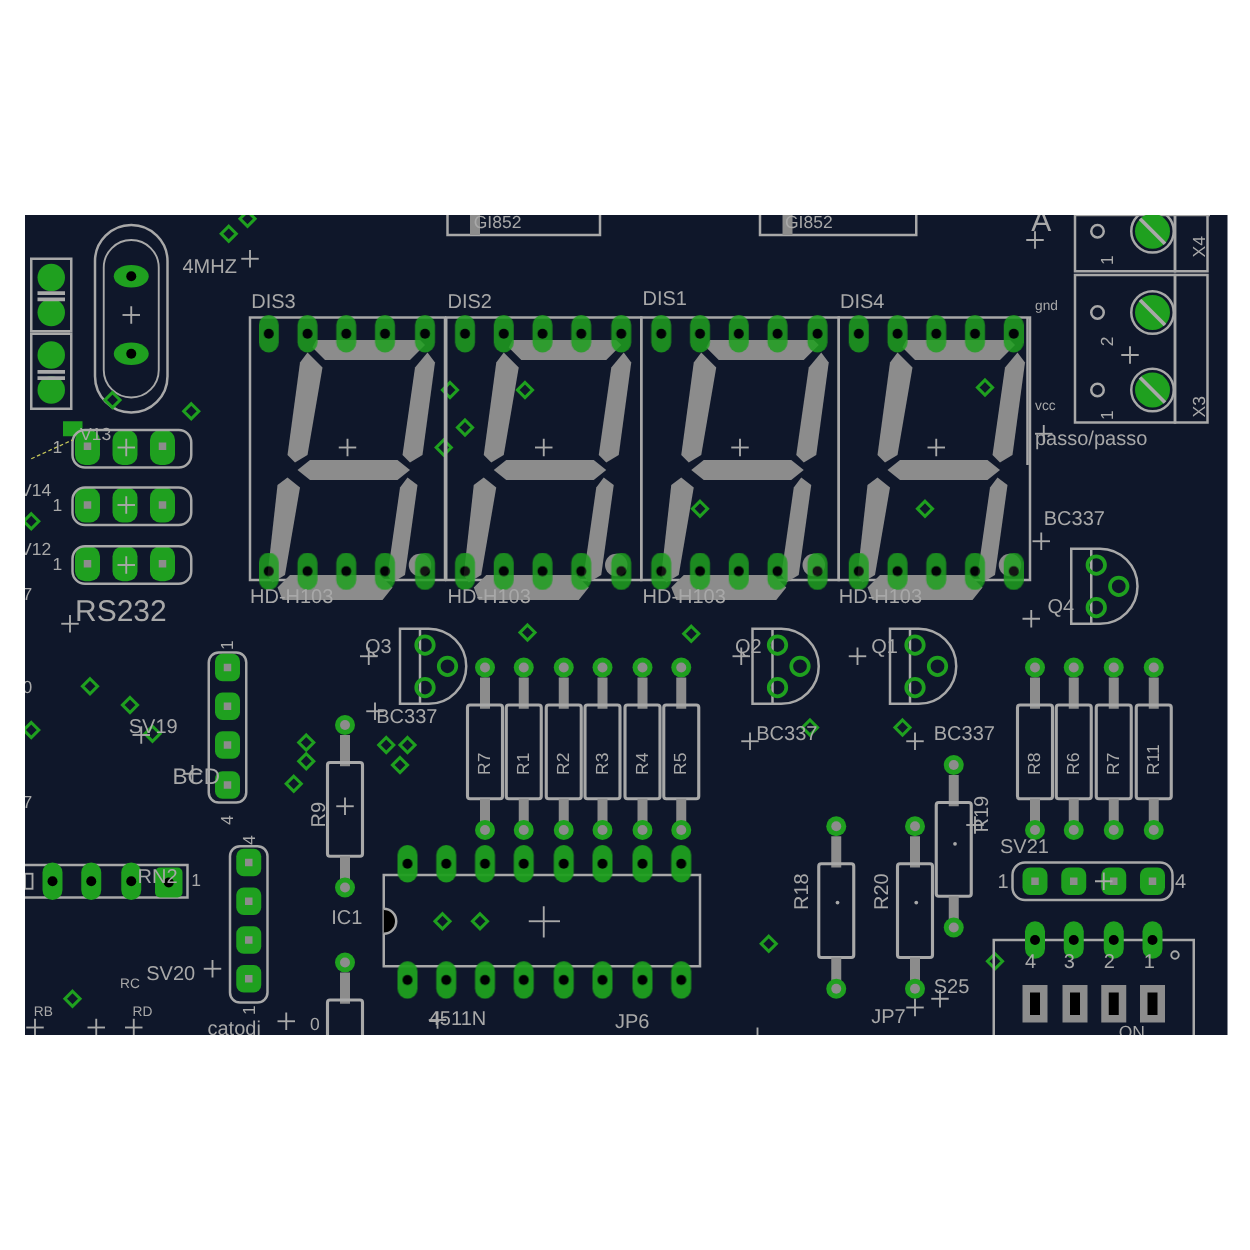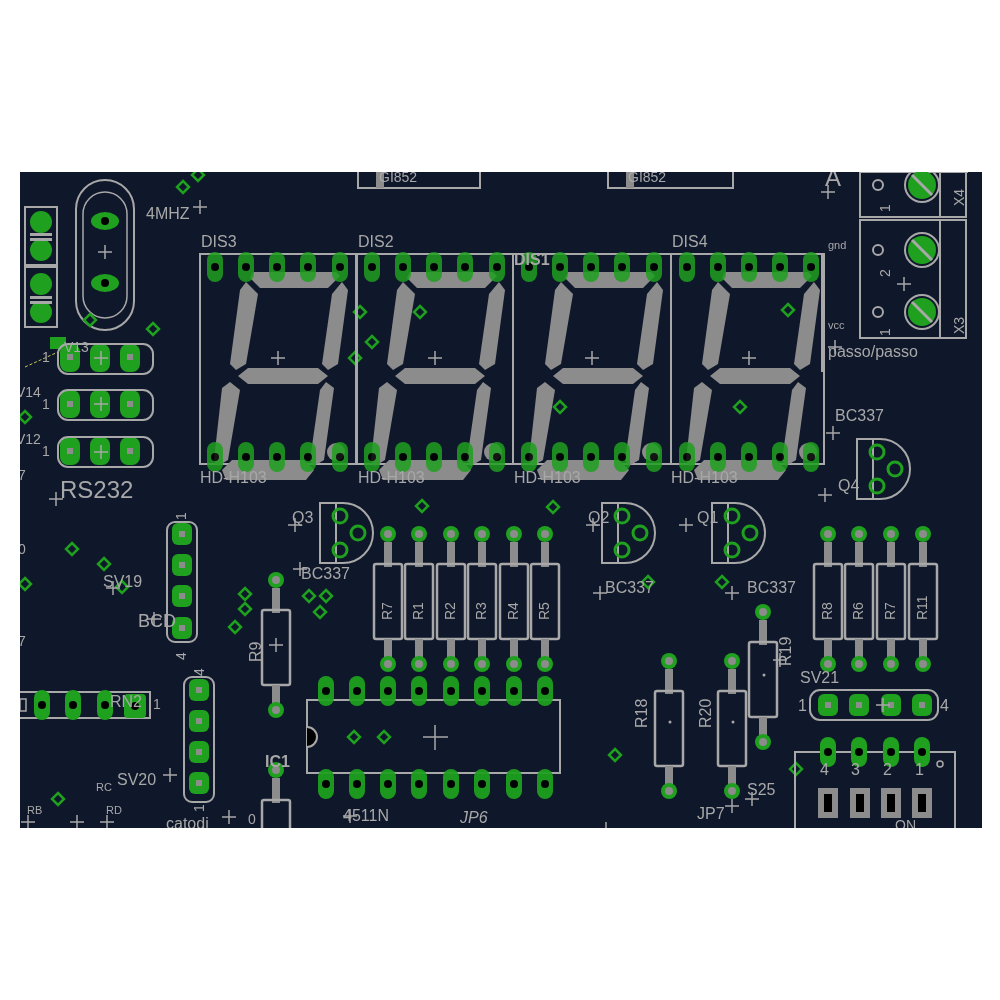--- a/index.html
+++ b/index.html
@@ -369,21 +369,21 @@
   <line x1="586" y1="650" x2="586" y2="656" stroke="#a8a8a8" stroke-width="1.5"></line>
 </svg>
 
   <span class="lbl s14" style="left:359px;top:-2px;">GI852</span>
   <span class="lbl s14" style="left:608px;top:-2px;">GI852</span>
   <span class="lbl s22" style="left:805px;top:-6px;">A</span>
   <span class="lbl s16" style="left:126px;top:34px;">4MHZ</span>
 
   <span class="lbl s16" style="left:181px;top:62px;">DIS3</span>
   <span class="lbl s16" style="left:338px;top:62px;">DIS2</span>
-  <span class="lbl s16" style="left:494px;top:80px;font-weight:bold;">DIS1</span>
+  <span class="lbl s16" style="left:494px;top:60px;">DIS1</span>
   <span class="lbl s16" style="left:652px;top:62px;">DIS4</span>
   <span class="lbl s16" style="left:180px;top:298px;">HD-H103</span>
   <span class="lbl s16" style="left:338px;top:298px;">HD-H103</span>
   <span class="lbl s16" style="left:494px;top:298px;">HD-H103</span>
   <span class="lbl s16" style="left:651px;top:298px;">HD-H103</span>
 
   <span class="lbl s11" style="left:808px;top:68px;">gnd</span>
   <span class="lbl s11" style="left:808px;top:148px;">vcc</span>
   <span class="lbl s16" style="left:808px;top:172px;">passo/passo</span>
   <span class="lbl s14 rot" style="left:932px;top:34px;">X4</span>
@@ -440,23 +440,23 @@
   <span class="lbl s14 rot" style="left:800px;top:448px;">R8</span>
   <span class="lbl s14 rot" style="left:831px;top:448px;">R6</span>
   <span class="lbl s14 rot" style="left:863px;top:448px;">R7</span>
   <span class="lbl s14 rot" style="left:895px;top:448px;">R11</span>
 
   <span class="lbl s16 rot" style="left:228px;top:490px;">R9</span>
   <span class="lbl s16 rot" style="left:614px;top:556px;">R18</span>
   <span class="lbl s16 rot" style="left:678px;top:556px;">R20</span>
   <span class="lbl s16 rot" style="left:758px;top:494px;">R19</span>
 
-  <span class="lbl s16" style="left:245px;top:582px;font-weight:bold;">IC1</span>
+  <span class="lbl s16" style="left:245px;top:555px;">IC1</span>
   <span class="lbl s16" style="left:323px;top:636px;">4511N</span>
-  <span class="lbl s16" style="left:440px;top:638px;font-style:italic;">JP6</span>
+  <span class="lbl s16" style="left:472px;top:638px;">JP6</span>
   <span class="lbl s16" style="left:677px;top:634px;">JP7</span>
   <span class="lbl s16" style="left:727px;top:610px;">S25</span>
 
   <span class="lbl s16" style="left:780px;top:498px;">SV21</span>
   <span class="lbl s16" style="left:778px;top:526px;">1</span>
   <span class="lbl s16" style="left:920px;top:526px;">4</span>
 
   <span class="lbl s16" style="left:800px;top:590px;">4</span>
   <span class="lbl s16" style="left:831px;top:590px;">3</span>
   <span class="lbl s16" style="left:863px;top:590px;">2</span>

